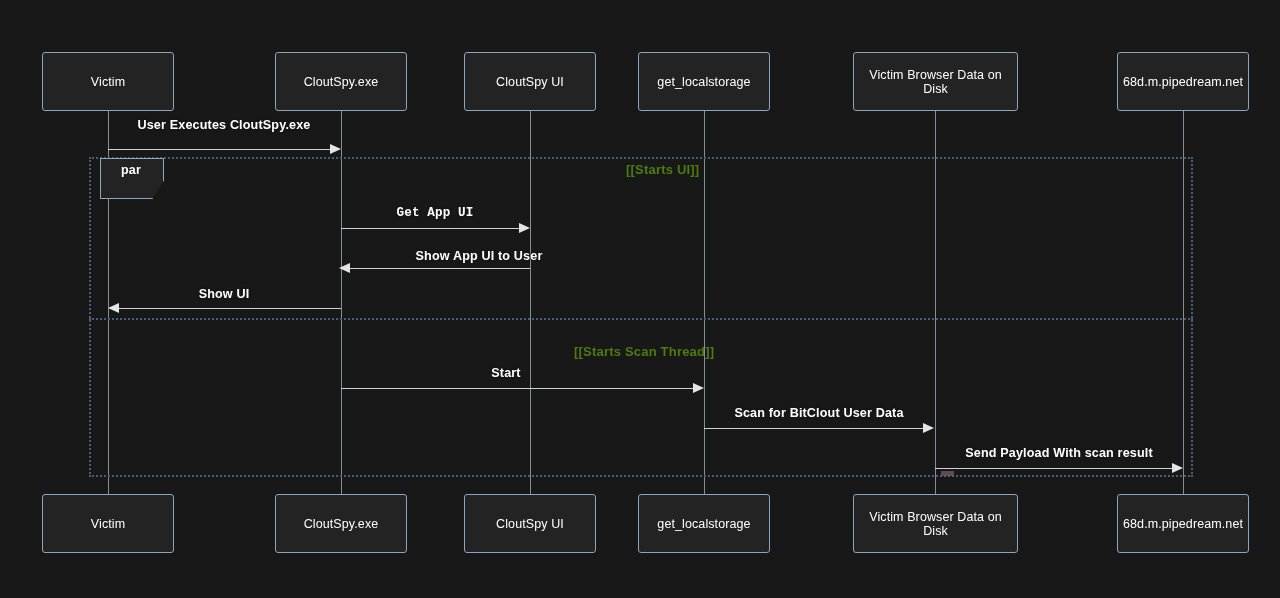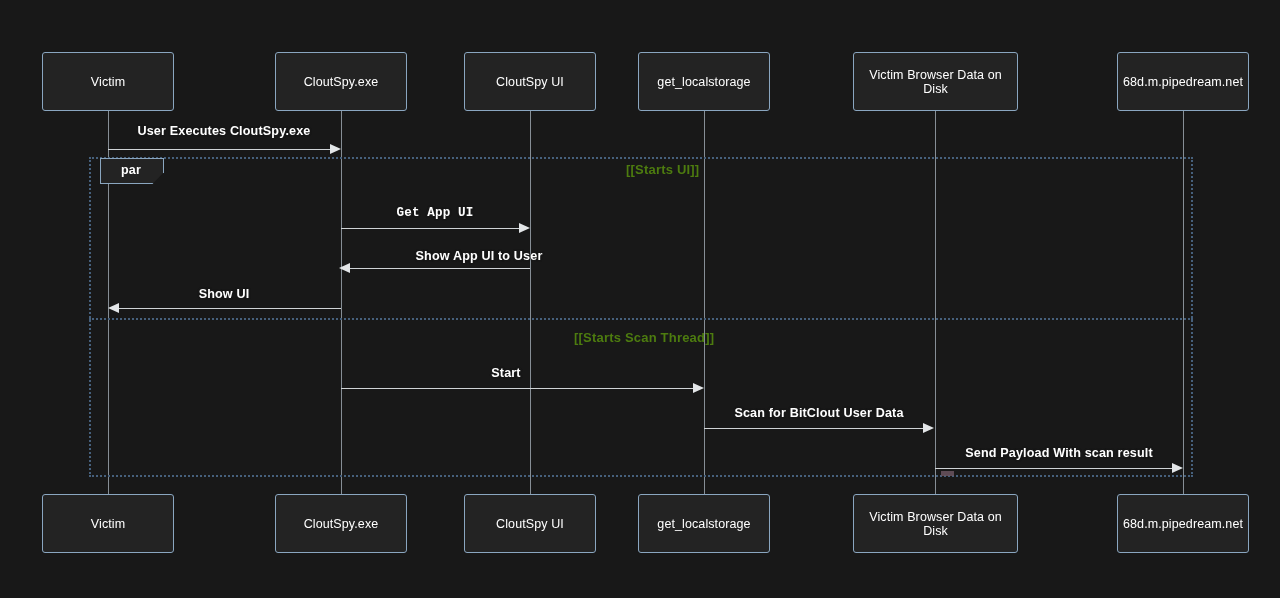--- a/index.html
+++ b/index.html
@@ -51,21 +51,21 @@
   .par-tab {
     position: absolute;
     background: #232323;
     border: 1.3px solid #8aa6c0;
     color: #ffffff;
     font-size: 12.5px;
     font-weight: 600;
     display: flex;
     align-items: center;
     justify-content: center;
-    padding: 1px 9px 3px 7px;
+    padding: 1px 9px 18px 7px;
     -webkit-clip-path: polygon(0 0, 100% 0, 100% 55%, 82% 100%, 0 100%);
     clip-path: polygon(0 0, 100% 0, 100% 55%, 82% 100%, 0 100%);
     letter-spacing: .2px;
   }
   .par-divider {
     position: absolute;
     height: 0;
     border-top: 2px dotted #46607c;
   }
   .par-section-label {
@@ -138,21 +138,21 @@
     <span>68d.m.pipedream.net</span>
   </div>
 
   <div class="lifeline" style="left:108px;  top:111px; height:384px;"></div>
   <div class="lifeline" style="left:341px;  top:111px; height:384px;"></div>
   <div class="lifeline" style="left:530px;  top:111px; height:384px;"></div>
   <div class="lifeline" style="left:704px;  top:111px; height:384px;"></div>
   <div class="lifeline" style="left:935px;  top:111px; height:384px;"></div>
   <div class="lifeline" style="left:1183px; top:111px; height:384px;"></div>
 
-  <div class="msg-label" style="left:224px; top:124px;text-align:center;">User Executes CloutSpy.exe</div>
+  <div class="msg-label" style="left:224px; top:118px;text-align:center;">User Executes CloutSpy.exe</div>
   <div class="msg-line" style="left:108px; top:149px; width:225px;"></div>
   <div class="arrow-head right" style="left:330px; top:144px;"></div>
 
   <div class="par-frame" style="left:89px; top:157px; width:1104px; height:320px;"></div>
 
   <div class="par-tab" style="left:100px; top:158px; width:46px; height:20px;">
     <span>par</span>
   </div>
 
   <div class="par-section-label" style="left:626px; top:162px;">[[Starts UI]]</div>
@@ -164,21 +164,21 @@
   <div class="msg-label" style="left:435px; top:249px;margin-left:44px;">Show App UI to User</div>
   <div class="msg-line" style="left:349px; top:268px; width:181px;"></div>
   <div class="arrow-head left" style="left:339px; top:263px;"></div>
 
   <div class="msg-label" style="left:224px; top:287px;">Show UI</div>
   <div class="msg-line" style="left:118px; top:308px; width:223px;"></div>
   <div class="arrow-head left" style="left:108px; top:303px;"></div>
 
   <div class="par-divider" style="left:89px; top:318px; width:1104px;"></div>
 
-  <div class="par-section-label" style="left:574px; top:330px;">[[Starts Scan Thread]]</div>
+  <div class="par-section-label" style="left:574px; top:344px;">[[Starts Scan Thread]]</div>
 
   <div class="msg-label" style="left:506px; top:366px;">Start</div>
   <div class="msg-line" style="left:341px; top:388px; width:355px;"></div>
   <div class="arrow-head right" style="left:693px; top:383px;"></div>
 
   <div class="msg-label" style="left:819px; top:406px;">Scan for BitClout User Data</div>
   <div class="msg-line" style="left:704px; top:428px; width:222px;"></div>
   <div class="arrow-head right" style="left:923px; top:423px;"></div>
 
   <div class="msg-label" style="left:1059px; top:446px;">Send Payload With scan result</div>

